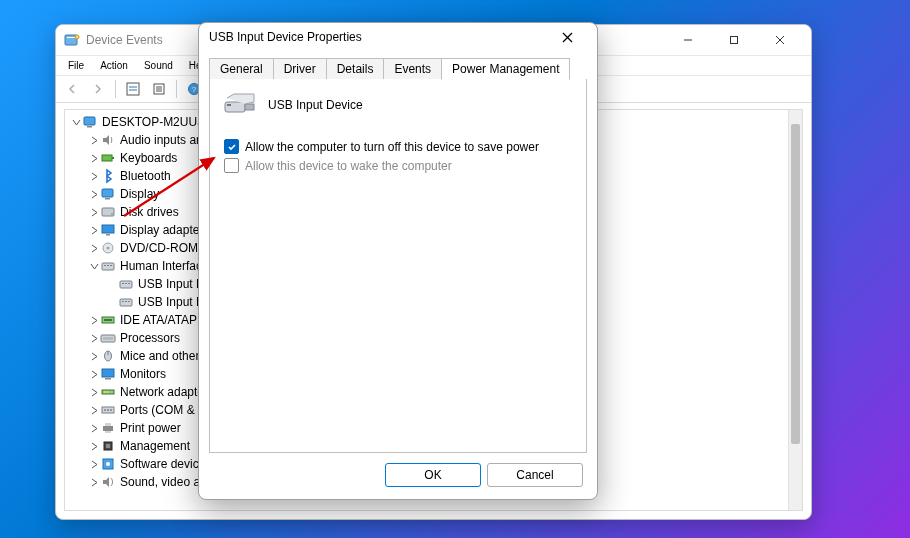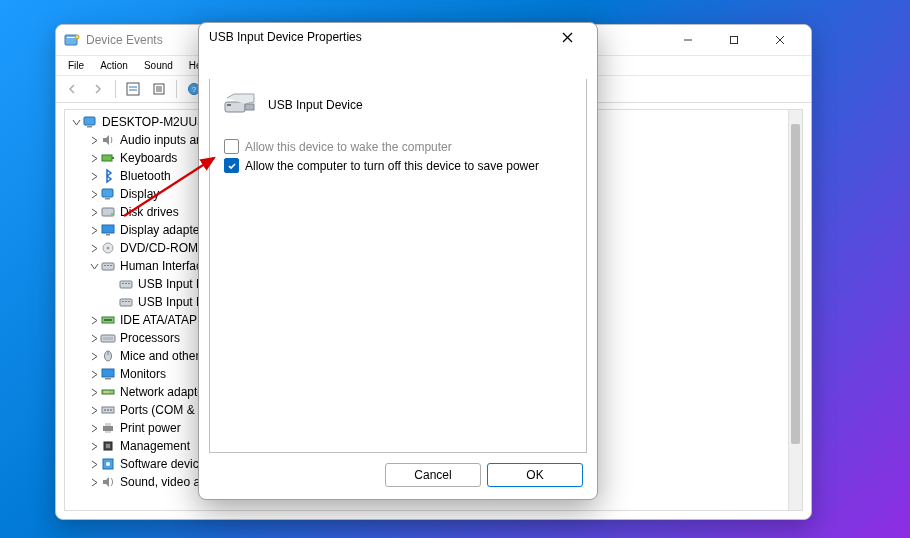--- a/index.html
+++ b/index.html
@@ -766,53 +766,60 @@
     <span class="dlg-title">USB Input Device Properties</span>
     <div class="dlg-close">
       <svg width="11" height="11">
           <line x1="1" y1="1" x2="10" y2="10" stroke="#000" stroke-width="1.2"></line>
           <line x1="10" y1="1" x2="1" y2="10" stroke="#000" stroke-width="1.2"></line>
         </svg>
     </div>
   </div>
 
   <div class="dlg-content">
+    <div class="tabstrip">
+      <div class="tab">General</div>
+      <div class="tab">Driver</div>
+      <div class="tab">Details</div>
+      <div class="tab">Events</div>
+      <div class="tab active">Power Management</div>
+    </div>
 
     <div class="tab-body">
       <div class="device-header">
         <span class="device-icon">
           <svg width="34" height="26" viewBox="0 0 34 26">
             <rect x="1" y="10" width="20" height="10" rx="2" fill="#d5d9dd" stroke="#7f8a95"></rect>
             <rect x="21" y="12" width="9" height="6" fill="#b0b6bc" stroke="#7f8a95"></rect>
             <rect x="3" y="12" width="4" height="2" fill="#6a7580"></rect>
             <path d="M3 6 L10 2 L30 2 L30 10 L21 12" fill="#e6e9ec" stroke="#9aa3ac"></path>
           </svg>
         </span>
         <span>USB Input Device</span>
       </div>
 
-      <div class="opt-row disabled">
-        <span class="chk"></span>
-        <span>Allow this device to wake the computer</span>
-      </div>
-
       <div class="opt-row">
         <span class="chk checked">
           <svg width="10" height="10">
               <path d="M2 5 L4 7 L8 3" fill="none" stroke="#fff" stroke-width="1.6"></path>
             </svg>
         </span>
         <span>Allow the computer to turn off this device to save power</span>
       </div>
+
+      <div class="opt-row disabled">
+        <span class="chk"></span>
+        <span>Allow this device to wake the computer</span>
+      </div>
     </div>
   </div>
 
   <div class="dlg-buttons">
+    <div class="btn primary">OK</div>
     <div class="btn">Cancel</div>
-    <div class="btn primary">OK</div>
   </div>
 </div>
 
 <svg class="arrow" width="910" height="538">
   <defs>
     <marker id="arrhead" markerWidth="8" markerHeight="8" refX="6" refY="3" orient="auto">
       <path d="M0,0 L7,3 L0,6 Z" fill="#d40000"></path>
     </marker>
   </defs>
   <line x1="124" y1="216" x2="214" y2="158" stroke="#d40000" stroke-width="2.2" marker-end="url(#arrhead)"></line>

